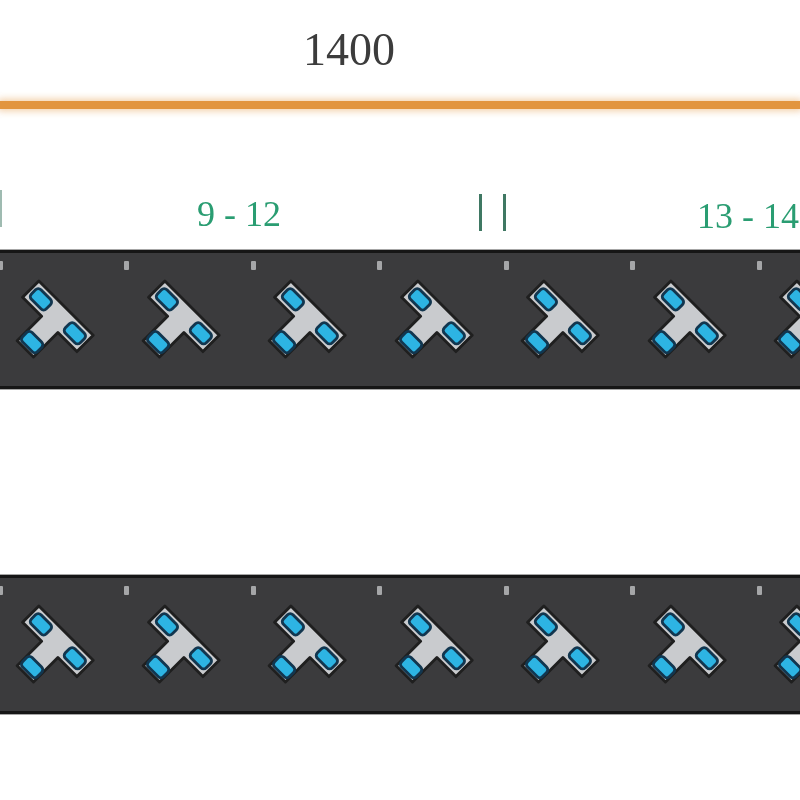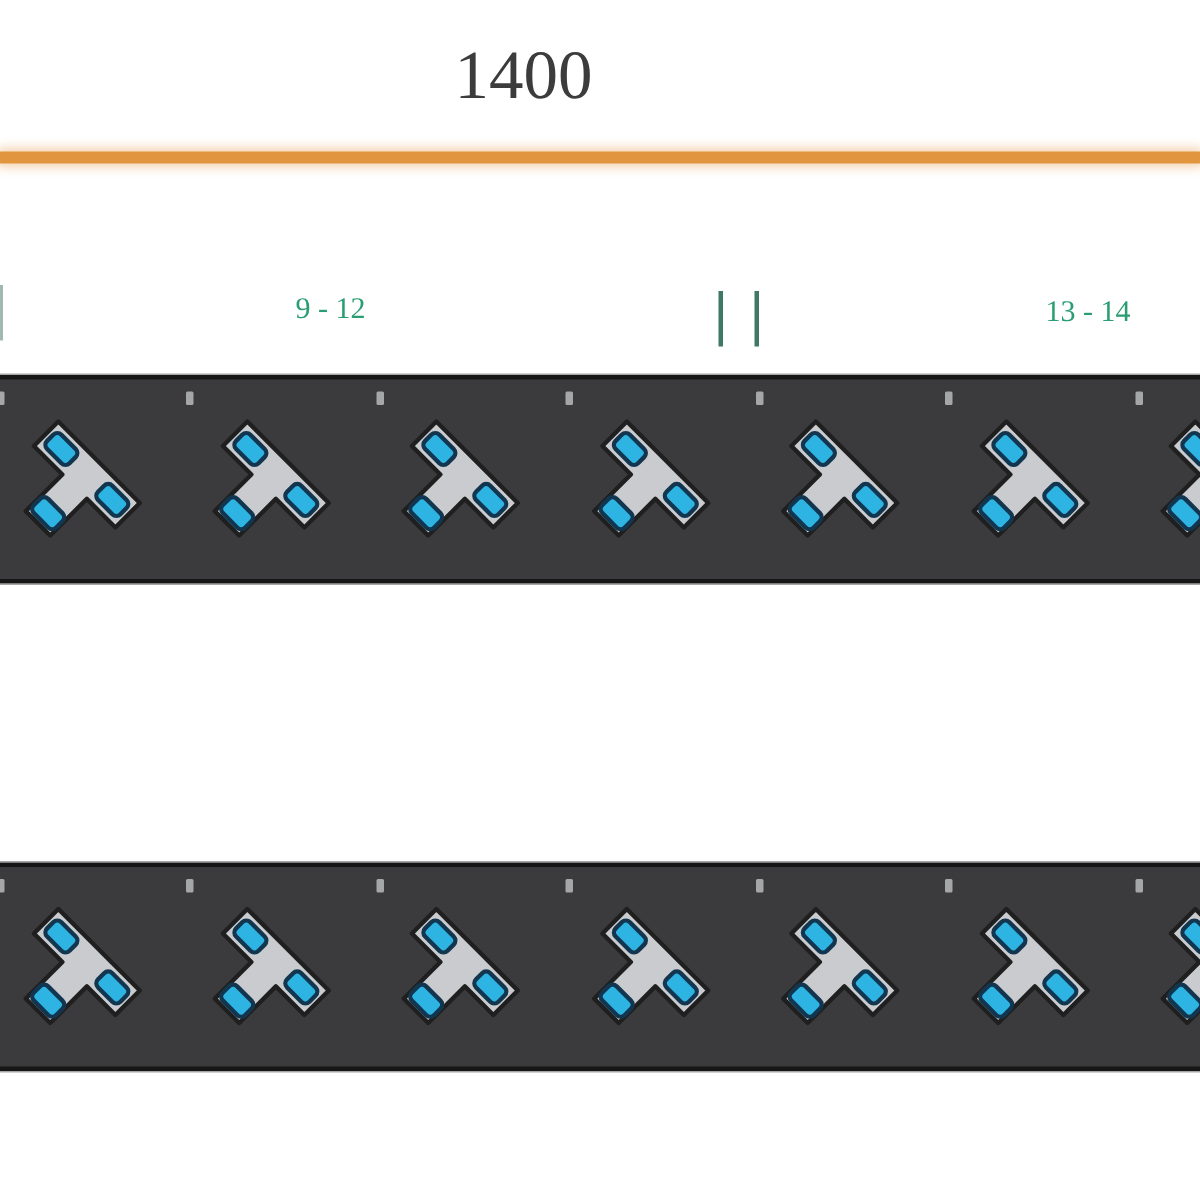--- a/index.html
+++ b/index.html
@@ -3,21 +3,21 @@
 <meta charset="utf-8">
 <style>
   html,body{margin:0;padding:0;background:#fff;}
   .canvas{position:relative;width:800px;height:800px;background:#fff;overflow:hidden;
           font-family:Liberation Serif, serif;}
   .page-title{position:absolute;top:27px;left:303px;font-size:46px;line-height:1;
               color:var(--title-text);}
   .orange-rule{position:absolute;top:101px;left:0;width:800px;height:8px;
                background:var(--rule-orange);
                box-shadow:0 0 7px 2px rgba(226,149,63,.45);}
-  .group-label{position:absolute;font-size:20px;line-height:1;color:var(--label-green);}
+  .group-label{position:absolute;font-size:36px;line-height:1;color:var(--label-green);}
   .group-label.left{top:196px;left:197px;}
   .group-label.right{top:198px;left:697px;}
   .tick{position:absolute;width:3px;height:37px;background:var(--tick-green);}
   .tick.edge{left:0;top:190px;width:2px;opacity:.5;}
   .tick.sep1{left:479px;top:194px;}
   .tick.sep2{left:503px;top:194px;}
   .panel{position:absolute;left:-4px;right:-4px;height:133px;
          background:var(--panel-bg);
          border:3px solid var(--panel-border);
          outline:1px solid var(--panel-edge);

